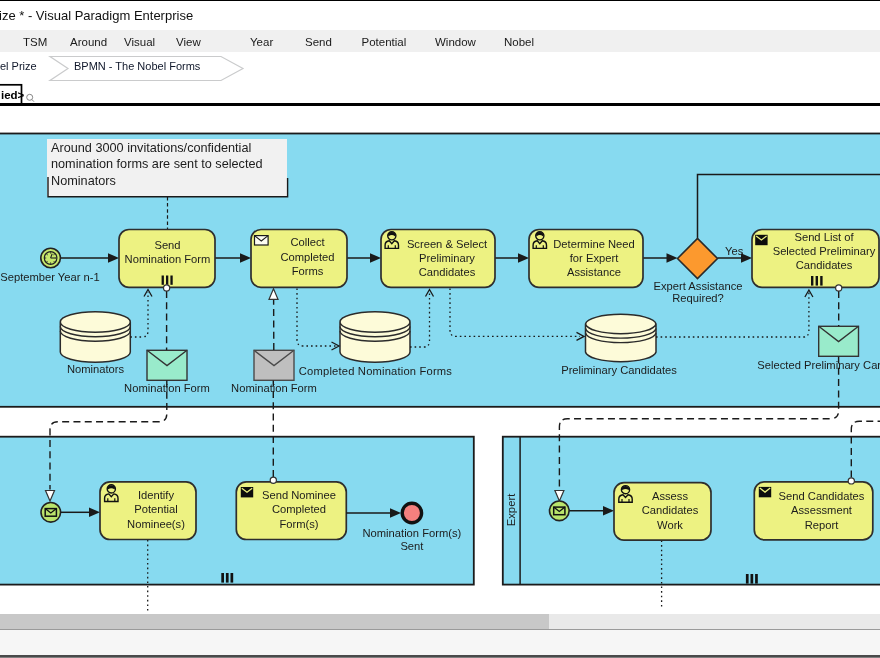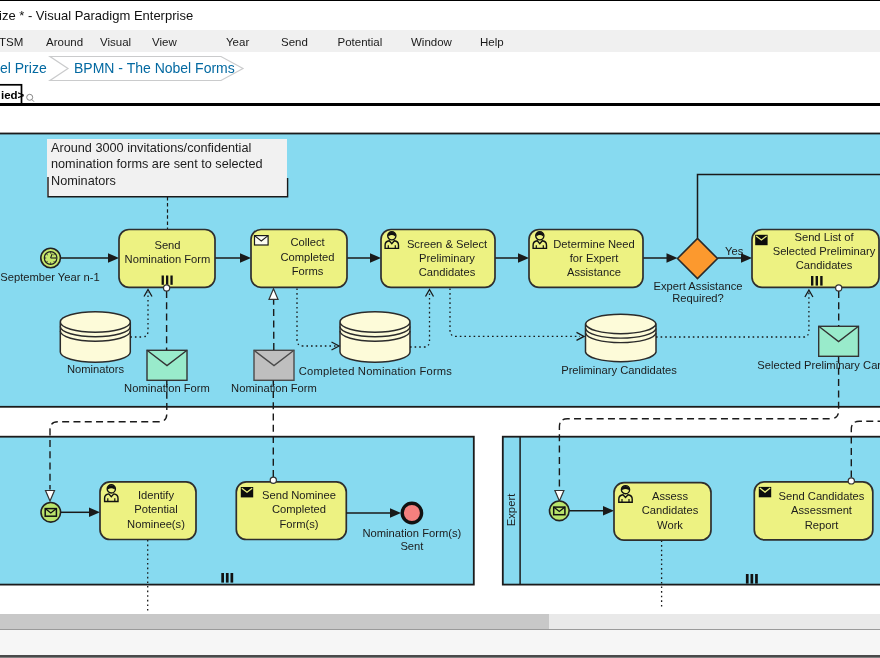--- a/index.html
+++ b/index.html
@@ -3,23 +3,23 @@
 <meta charset="utf-8">
 <style>
   html,body{margin:0;padding:0;}
   body{width:880px;height:658px;overflow:hidden;position:relative;background:#ffffff;
        font-family:"Liberation Sans", sans-serif;}
   .abs{position:absolute;}
   #topline{left:0;top:0;width:880px;height:1.2px;background:#000;}
   #titlebar{left:0;top:1px;width:880px;height:29px;background:#fff;}
   #titletext{left:-1px;top:7.5px;font-size:13px;color:#111;}
   #menubar{left:0;top:30px;width:880px;height:22px;background:#f0f0f0;}
-  .mi{position:absolute;top:35.8px;font-size:11.5px;color:#1a1a1a;}
+  .mi{position:absolute;top:35.8px;font-size:11.5px;color:#1a1a1a;padding-left:24px;}
   #crumbrow{left:0;top:52px;width:880px;height:33px;background:#fff;}
-  .crumbtxt{position:absolute;top:60px;font-size:14px;color:#0369a1;}
+  .crumbtxt{position:absolute;top:60px;font-size:11px;color:#0f172a;}
   #toolrow{left:0;top:85px;width:880px;height:18px;background:#fff;}
   #blackline{left:0;top:103.2px;width:880px;height:2.4px;background:#000;}
   #scrollbar{left:0;top:613.5px;width:880px;height:15px;background:#e9e9e9;}
   #scrollthumb{left:0;top:613.5px;width:549px;height:15px;background:#c8c8c8;}
   #sbline{left:0;top:629px;width:880px;height:1px;background:#9a9a9a;}
   #statusbar{left:0;top:630px;width:880px;height:25px;background:#f6f6f6;}
   #botline1{left:0;top:655px;width:880px;height:2px;background:#4a4a4a;}
   #botline2{left:0;top:657px;width:880px;height:1px;background:#808080;}
 </style>
 </head>
@@ -269,21 +269,21 @@
 <div class="abs" id="titletext">ize&nbsp;*&nbsp;-&nbsp;Visual&nbsp;Paradigm&nbsp;Enterprise</div>
 <div class="abs" id="menubar"></div>
 <span class="mi" style="left:-1px">TSM</span>
 <span class="mi" style="left:46px">Around</span>
 <span class="mi" style="left:100px">Visual</span>
 <span class="mi" style="left:152px">View</span>
 <span class="mi" style="left:226px">Year</span>
 <span class="mi" style="left:281px">Send</span>
 <span class="mi" style="left:337.5px">Potential</span>
 <span class="mi" style="left:411px">Window</span>
-<span class="mi" style="left:480px">Help</span>
+<span class="mi" style="left:480px">Nobel</span>
 <div class="abs" id="crumbrow"></div>
 <svg class="abs" style="left:0;top:52px" width="300" height="33" viewBox="0 0 300 33">
   <path d="M 50,4.5 L 221,4.5 L 243,16.5 L 221,28.5 L 50,28.5 L 68,16.5 Z" fill="none" stroke="#cacbcc" stroke-width="1.2"></path>
 </svg>
 <span class="crumbtxt" style="left:0px">el Prize</span>
 <span class="crumbtxt" style="left:74px">BPMN - The Nobel Forms</span>
 <div class="abs" id="toolrow"></div>
 <svg class="abs" style="left:0;top:82px" width="60" height="22" viewBox="0 0 60 22">
   <rect x="-5" y="2.8" width="26.5" height="20" fill="#fff" stroke="#000" stroke-width="1.7"></rect>
   <text x="1" y="16.5" font-size="11.5" font-weight="bold" fill="#000">ied&gt;</text>

